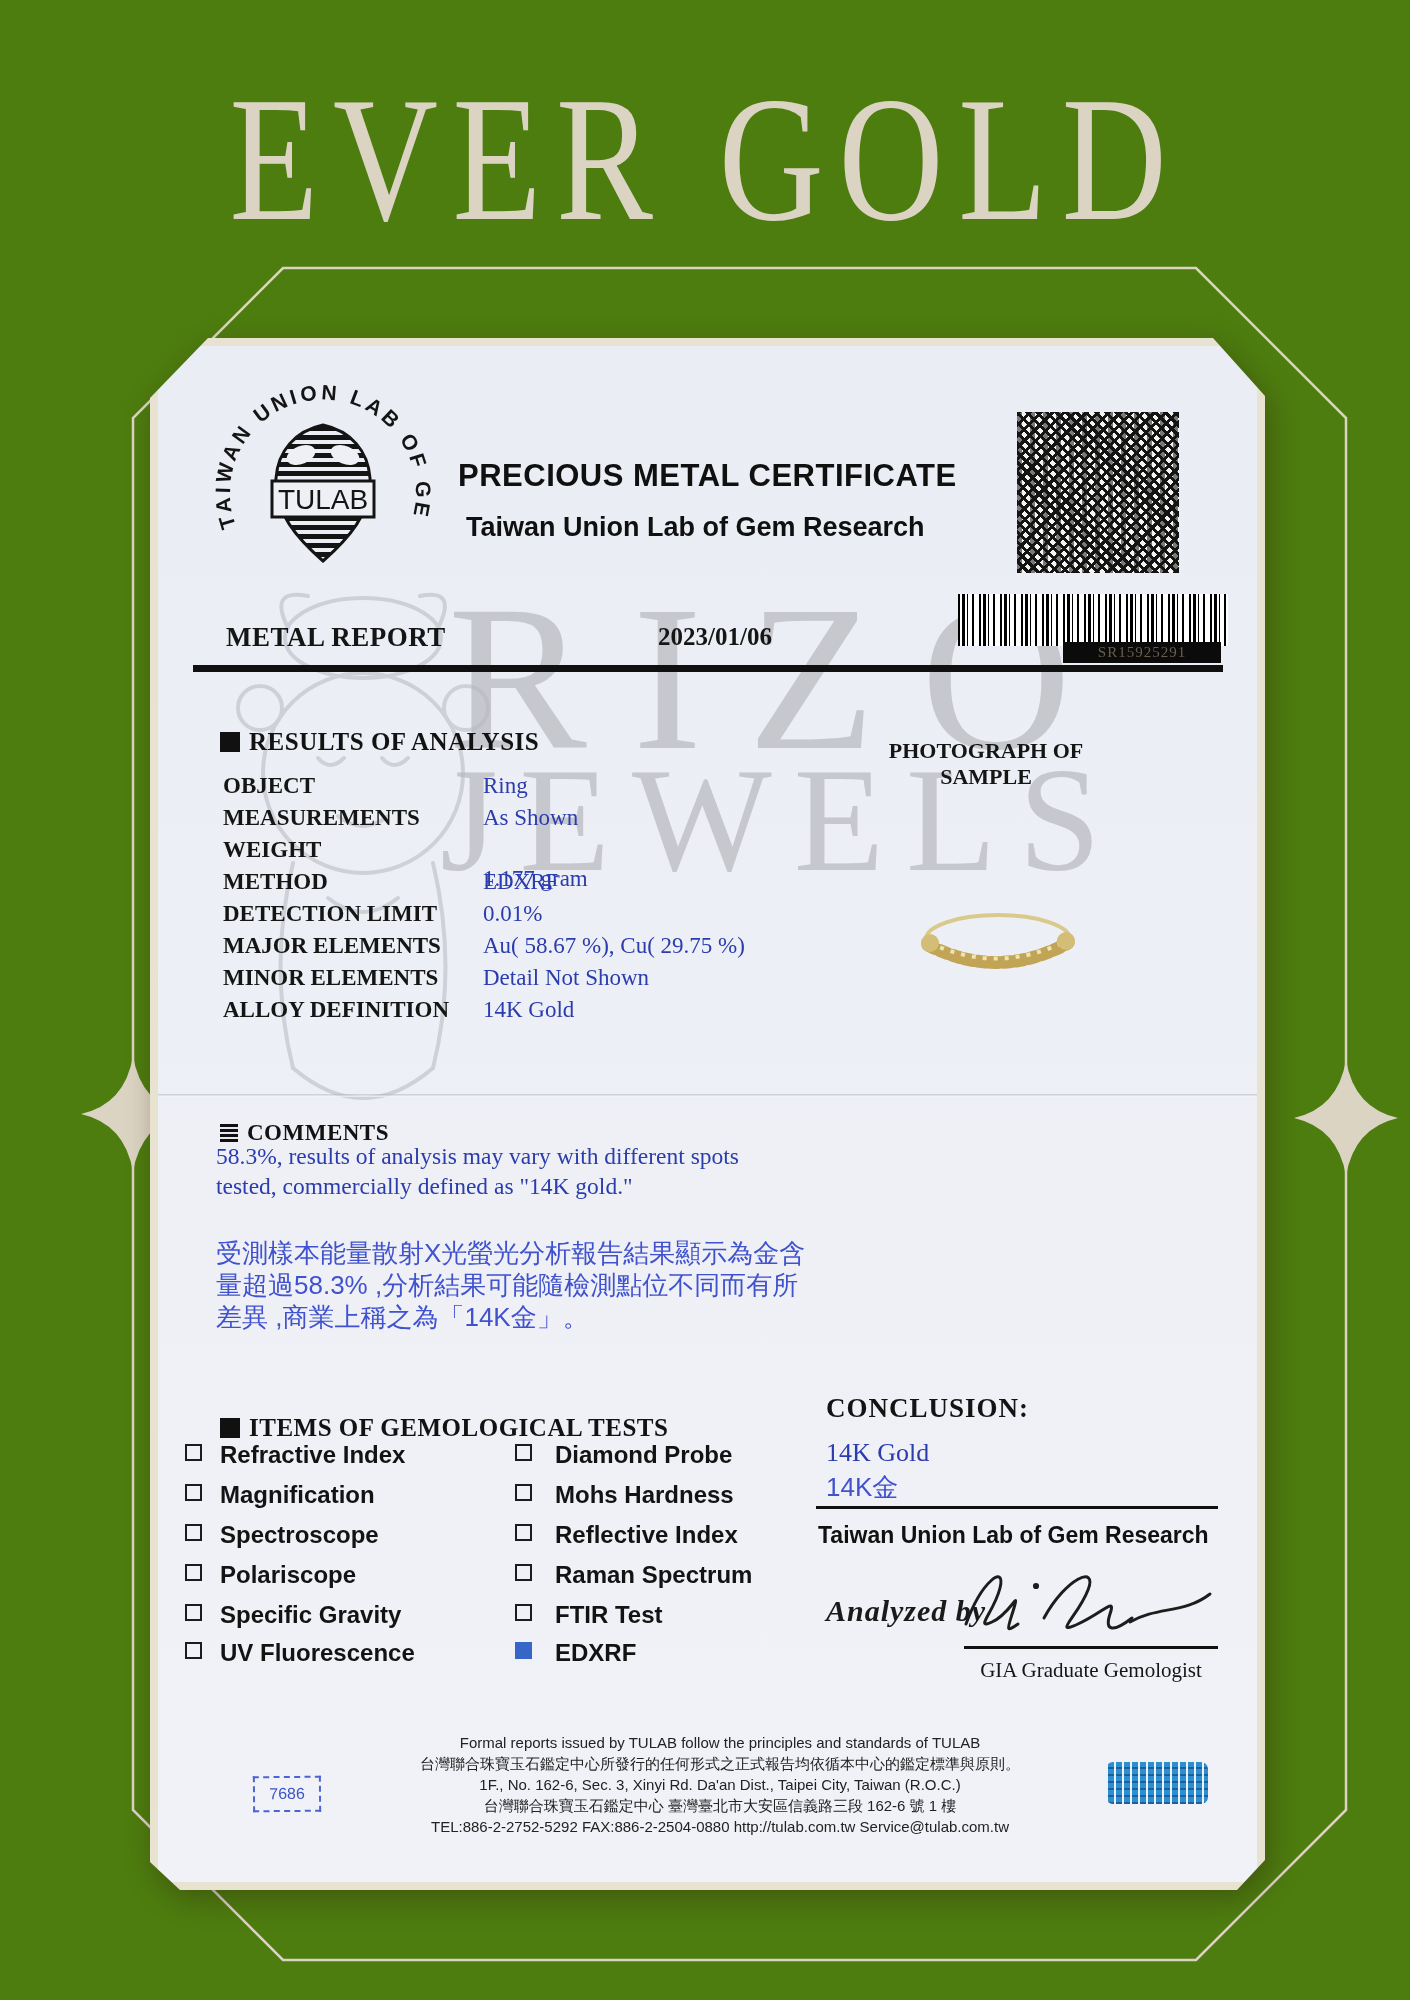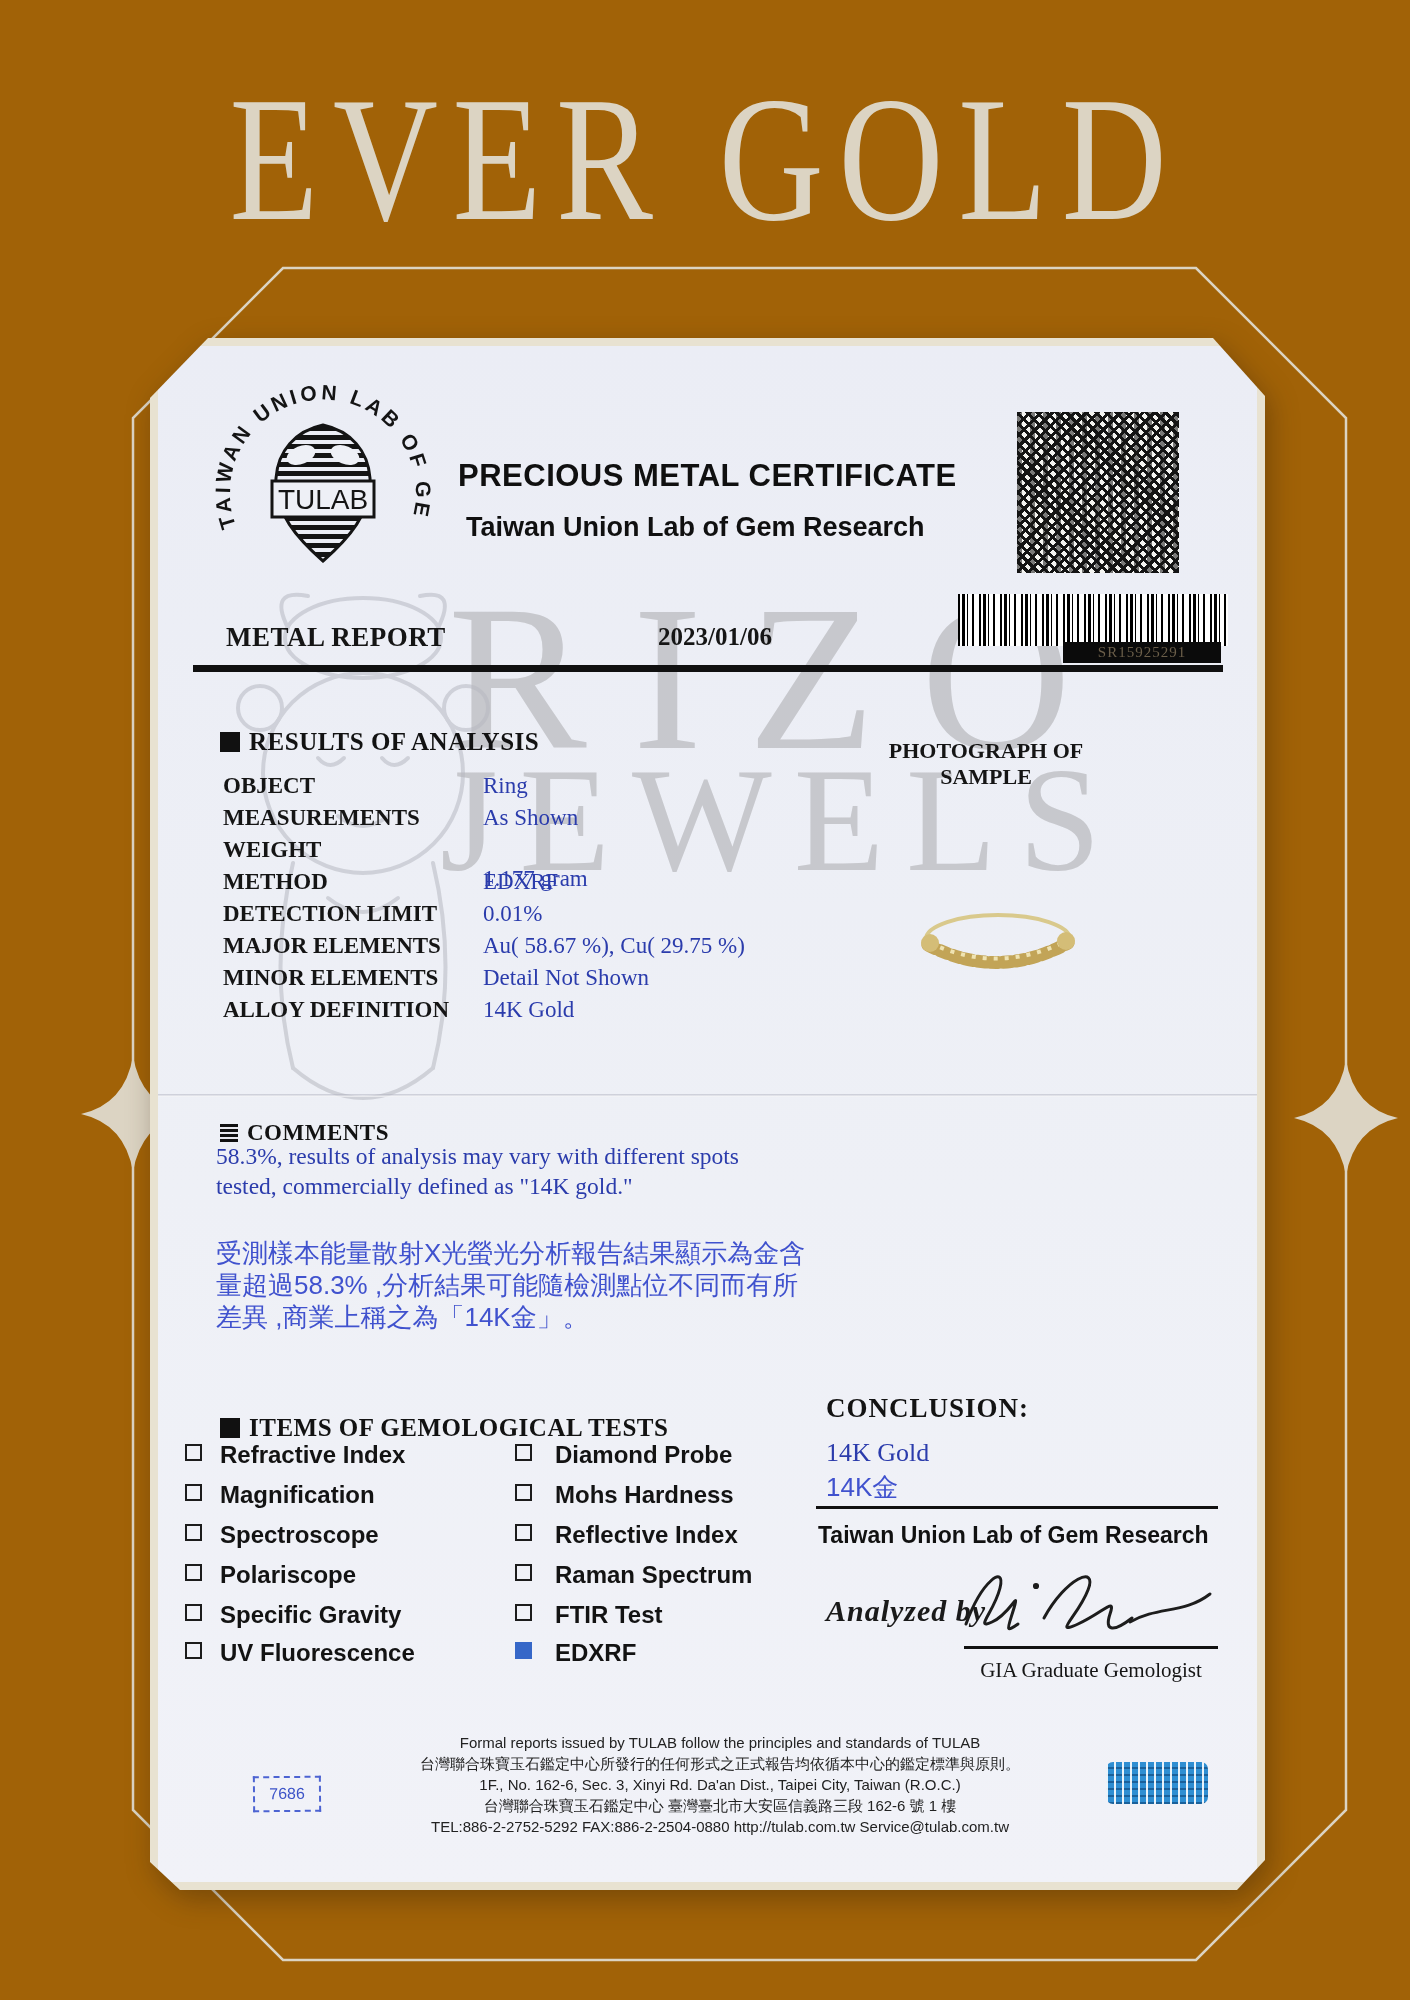--- a/index.html
+++ b/index.html
@@ -1,16 +1,16 @@
 <!DOCTYPE html>
 <html><head>
 <meta charset="utf-8">
 <style>
   html,body{margin:0;padding:0;background:#826B52;}
-  .stage{position:relative;width:1410px;height:2000px;background:#a16207;overflow:hidden;
+  .stage{position:relative;width:1410px;height:2000px;background:#4d7c0f;overflow:hidden;
          font-family:"Liberation Serif",serif;}
   
   .brand-title{position:absolute;left:0;right:0;top:58px;text-align:center;color:#DCD4C3;}
   .brand-title span{display:inline-block;font-family:"Liberation Serif",serif;font-size:158px;
          font-weight:400;letter-spacing:16px;transform:scale(.92,1.12);transform-origin:center top;}
   
   .frame-svg{position:absolute;left:0;top:0;}
   
   .paper-wrap{position:absolute;left:150px;top:338px;filter:drop-shadow(5px 9px 14px rgba(40,25,10,.35));}
   .paper{position:relative;width:1115px;height:1552px;box-sizing:border-box;

